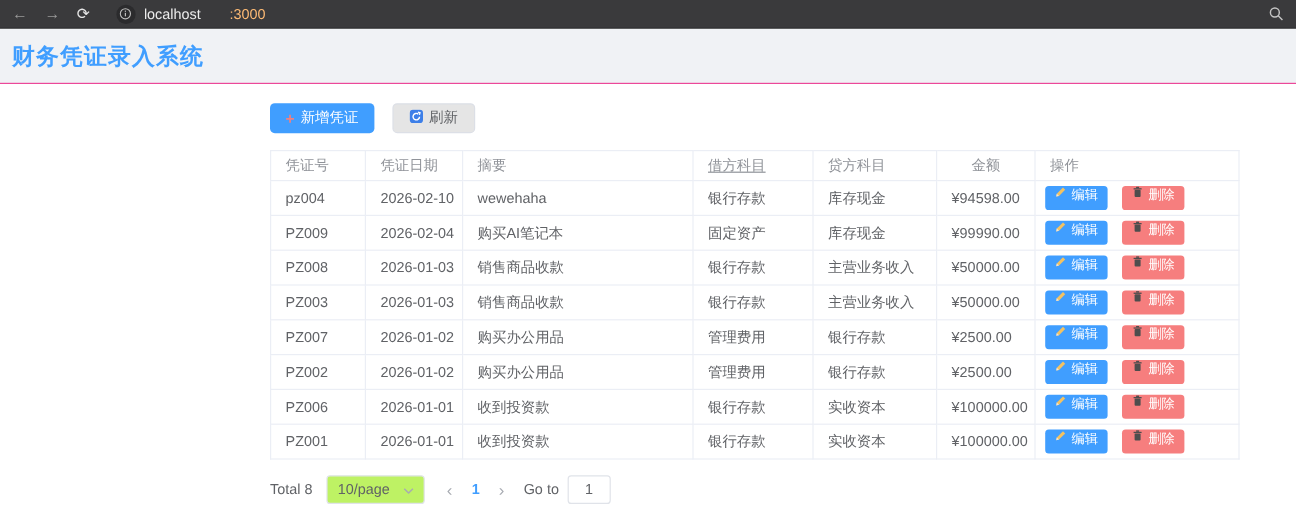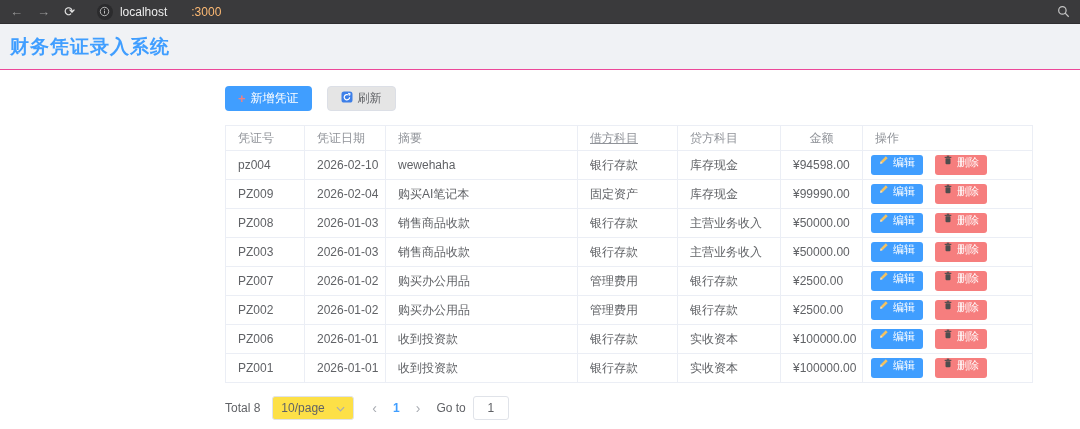--- a/index.html
+++ b/index.html
@@ -52,21 +52,21 @@
     font-family:inherit; }
   .mini-edit { background:#409EFF; }
   .mini-delete { background:#f67e7e; }
 
   
   .pagination { margin-top:13px; display:flex; align-items:center; font-size:12px;
     color:#606266; }
   .total-label { margin-right:12px; }
   .size-select { width:82px; height:24px; border:1px solid #e0e3e9; border-radius:3px;
     display:flex; align-items:center; justify-content:space-between; padding:0 8px;
-    color:#606266; cursor:pointer; background:#fde047; }
+    color:#606266; cursor:pointer; background:#bef264; }
   .pager { display:flex; align-items:center; gap:16px; margin-left:18px; }
   .pager .arrow { color:#a8abb2; font-size:14px; cursor:pointer; line-height:1; }
   .pager .current { color:#409EFF; font-weight:600; cursor:pointer; }
   .goto-label { margin-left:16px; margin-right:7px; }
   .goto-input { width:36px; height:24px; border:1px solid #e0e3e9; border-radius:3px;
     text-align:center; font-size:12px; color:#606266; font-family:inherit; outline:none; }
 </style>
 </head>
 <body>
 

